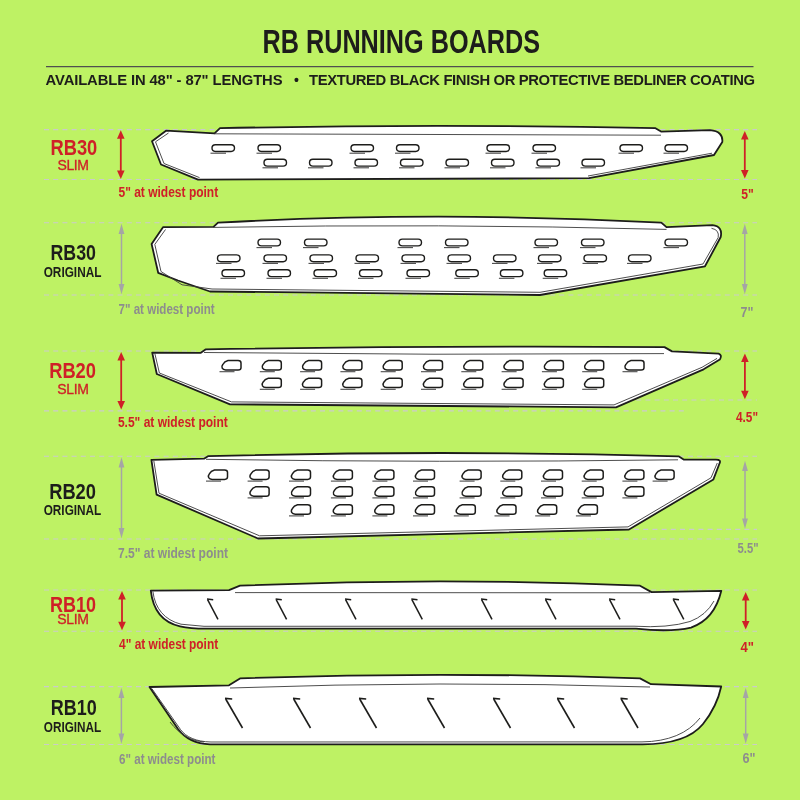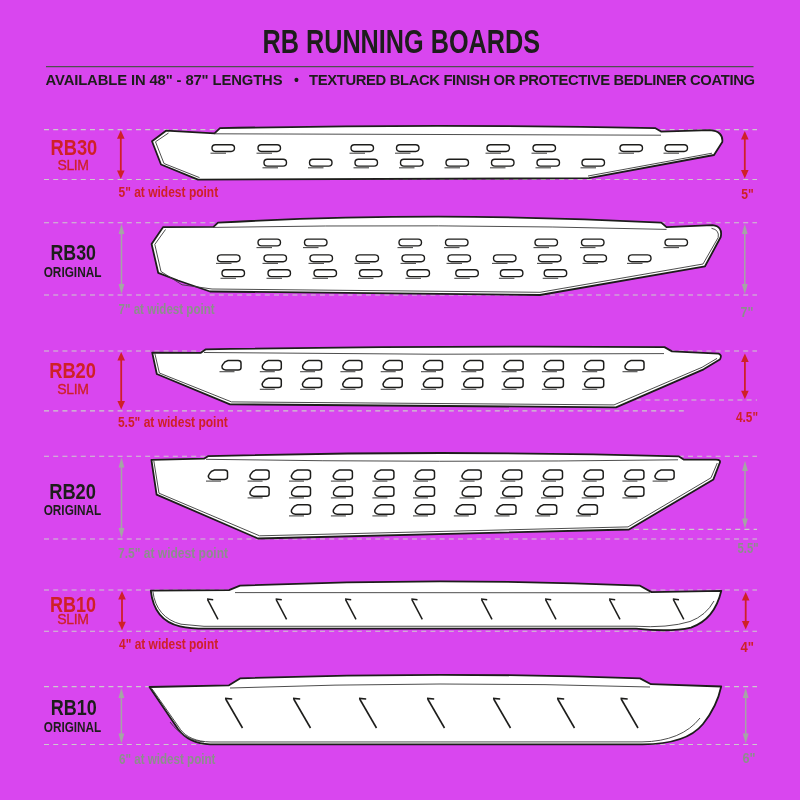--- a/index.html
+++ b/index.html
@@ -1,16 +1,16 @@
 <!DOCTYPE html>
 <html><head>
 <meta charset="utf-8">
 <style>
 html,body{margin:0;padding:0;background:#ffffff;}
-#stage{position:relative;width:800px;height:800px;background:#d946ef;overflow:hidden;}
+#stage{position:relative;width:800px;height:800px;background:#bef264;overflow:hidden;}
 text{font-family:"Liberation Sans",sans-serif;}
 </style>
 </head>
 <body>
 <div id="stage">
 <svg width="800" height="800" viewBox="0 0 800 800">
 
 <text x="262.5" y="52.5" font-size="32.5" font-weight="bold" fill="#1d1d1b" textLength="277.5" lengthAdjust="spacingAndGlyphs">RB RUNNING BOARDS</text>
 <line x1="46" y1="66.6" x2="753.5" y2="66.6" stroke="#4f4f4f" stroke-width="1.1"></line>
 <text x="45.5" y="85.4" font-size="14.8" font-weight="bold" fill="#1d1d1b" textLength="237" lengthAdjust="spacing">AVAILABLE IN 48" - 87" LENGTHS</text>

